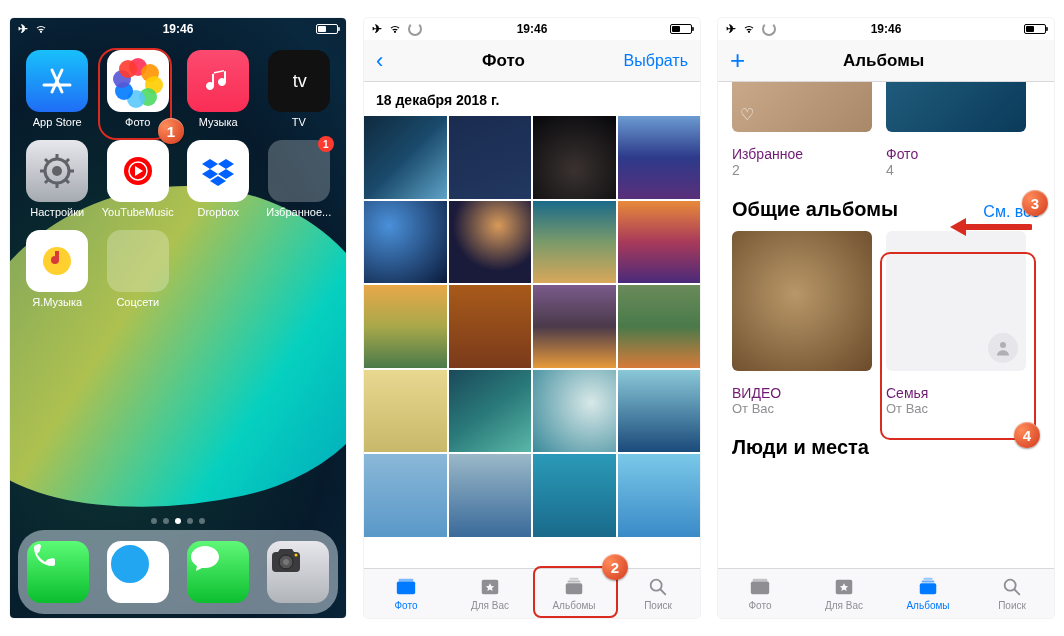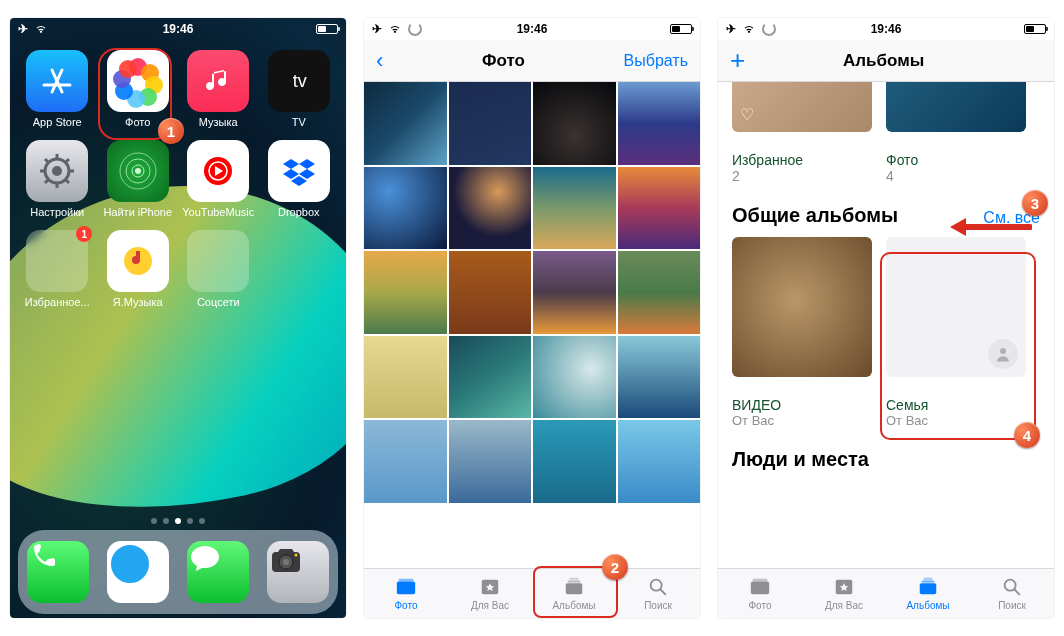--- a/index.html
+++ b/index.html
@@ -66,21 +66,21 @@
   .tabbar .tab { flex:1; display:flex; flex-direction:column; align-items:center; justify-content:center; gap:2px; font-size:10px; color:#8e8e93; }
   .tabbar .tab.active { color:#007aff; }
   .tabbar .tab svg, .tabbar .tab .icn { width:24px; height:22px; }
 
   
   .albums-body { position:absolute; top:64px; bottom:50px; left:0; right:0; overflow:hidden; background:#fff; }
   .album-row { display:flex; gap:14px; padding:0 14px 4px; }
   .album { width:140px; }
   .album .cover { width:140px; height:140px; border-radius:6px; background:#eee; position:relative; overflow:hidden; }
   .album .heart { position:absolute; left:8px; bottom:8px; color:#fff; opacity:.85; font-size:16px; }
-  .album .album-title { font-size:14px; margin-top:20px; color:#14532d; }
+  .album .album-title { font-size:14px; margin-top:14px; color:#701a75; }
   .album .count { font-size:14px; color:#8e8e93; }
   .section-title { font-size:20px; font-weight:700; padding:16px 14px 10px; display:flex; align-items:flex-end; justify-content:space-between; }
   .see-all { color:#007aff; font-size:16px; font-weight:400; }
   .shared-album .cover { width:140px; height:140px; }
   .shared-album .sub { font-size:13px; color:#8e8e93; }
   .avatar-circ { position:absolute; right:8px; bottom:8px; width:30px; height:30px; border-radius:50%; background:#e5e5ea; display:flex; align-items:center; justify-content:center; color:#aeb0b6; }
   .spinner { width:14px; height:14px; border:2px solid #999; border-top-color:transparent; border-radius:50%; }
 </style>
 </head>
 <body>
@@ -155,31 +155,20 @@
           <div class="icon i-settings">
             <svg width="40" height="40" viewBox="0 0 40 40">
                 <circle cx="20" cy="20" r="12" fill="none" stroke="#5f6368" stroke-width="3"></circle>
                 <circle cx="20" cy="20" r="5" fill="#5f6368"></circle>
                 <g stroke="#5f6368" stroke-width="3">
                   <path d="M20 3v5M20 32v5M3 20h5M32 20h5M8 8l3 3M29 29l3 3M32 8l-3 3M8 32l3-3"></path>
                 </g>
               </svg>
           </div>
           <div class="label">Настройки</div>
-        </div>
-        <div class="app">
-          <div class="icon i-findiphone">
-            <svg width="40" height="40" viewBox="0 0 40 40">
-                <circle cx="20" cy="20" r="18" fill="none" stroke="#b8f0c3" stroke-width="1" opacity=".7"></circle>
-                <circle cx="20" cy="20" r="12" fill="none" stroke="#b8f0c3" stroke-width="1" opacity=".8"></circle>
-                <circle cx="20" cy="20" r="6" fill="none" stroke="#b8f0c3" stroke-width="1"></circle>
-                <circle cx="20" cy="20" r="3" fill="#cdf7d6"></circle>
-              </svg>
-          </div>
-          <div class="label">Найти iPhone</div>
         </div>
         <div class="app">
           <div class="icon i-ytmusic">
             <svg width="40" height="40" viewBox="0 0 40 40">
                 <circle cx="20" cy="20" r="14" fill="#ff0000"></circle>
                 <circle cx="20" cy="20" r="9" fill="none" stroke="#fff" stroke-width="1.5"></circle>
                 <path fill="#fff" d="M17 15l8 5-8 5z"></path>
               </svg>
           </div>
           <div class="label">YouTubeMusic</div>
@@ -290,20 +279,21 @@
           </div>
         </div>
     </div>
 
     <div class="nav">
       <span class="link" style="color:#007aff;font-size:22px">‹</span>
       <span class="title">Фото</span>
       <span class="link">Выбрать</span>
     </div>
 
+    <div class="section-head">18 декабря 2018 г.</div>
 
     <div class="photo-grid">
       <div class="thumb" style="background:linear-gradient(135deg,#0f2a3e,#1a4a6b,#5fa3c7)"></div>
       <div class="thumb" style="background:linear-gradient(160deg,#1a2b50,#223860)"></div>
       <div class="thumb" style="background:radial-gradient(circle at 50% 65%,#3a3230,#06070b)"></div>
       <div class="thumb" style="background:linear-gradient(180deg,#6b9bd1,#2d3a8a,#5a2f7a)"></div>
       <div class="thumb" style="background:radial-gradient(circle at 30% 30%,#4a90d9,#0a1a3a)"></div>
       <div class="thumb" style="background:radial-gradient(circle at 60% 30%,#d89a5a,#1a1a3a 60%)"></div>
       <div class="thumb" style="background:linear-gradient(180deg,#1a6a8a,#7a9a6a,#d8a85a)"></div>
       <div class="thumb" style="background:linear-gradient(180deg,#e88a3a,#a83a5a,#4a2a7a)"></div>

